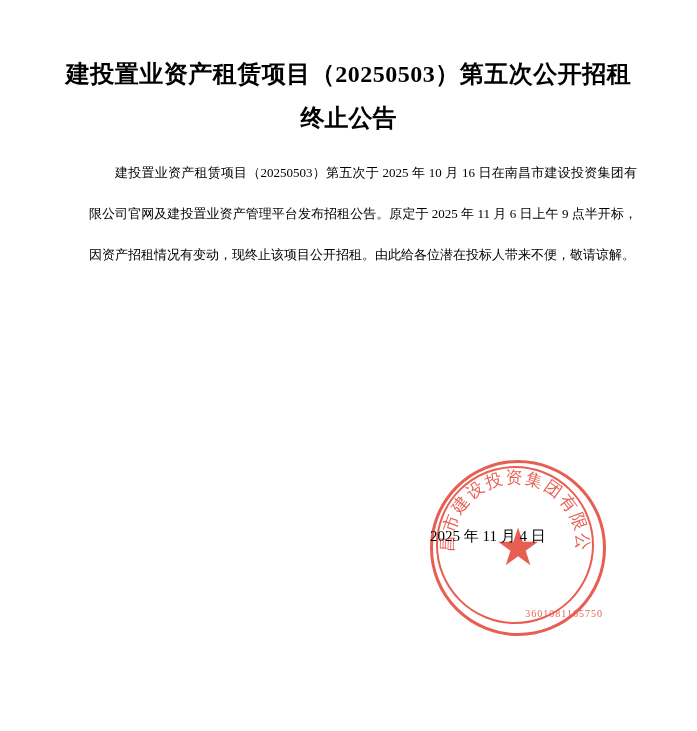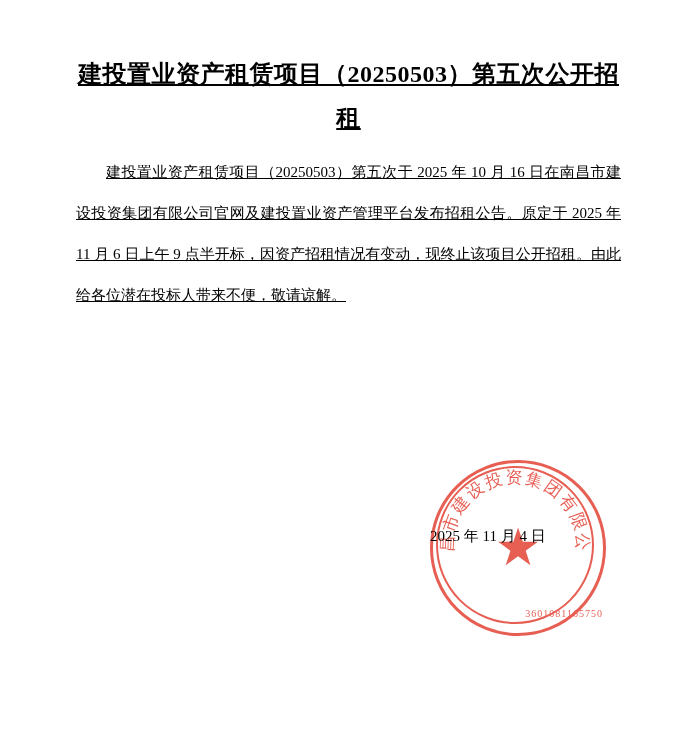--- a/index.html
+++ b/index.html
@@ -13,22 +13,21 @@
     font-family: "Liberation Serif", "DejaVu Serif", serif;
     color: #000000;
     position: relative;
     overflow: hidden;
   }
   .page {
     position: relative;
     width: 697px;
     height: 731px;
     box-sizing: border-box;
-    padding: 0 76px;
-    text-decoration: underline;
+    padding: 0 60px;
   }
   .title-block {
     padding-top: 52px;
     text-align: center;
   }
   .title-line {
     font-size: 24px;
     font-weight: bold;
     letter-spacing: 0.5px;
     line-height: 44px;
@@ -40,25 +39,26 @@
     line-height: 44px;
   }
   .salutation {
     margin-top: 50px;
     font-size: 20px;
     line-height: 34px;
     text-align: left;
   }
   .body-para {
     margin-top: 12px;
-    font-size: 15px;
+    font-size: 13px;
     line-height: 41px;
     text-align: justify;
     text-justify: inter-ideograph;
     text-indent: 2em;
+    margin-left: 29px;
   }
   .date-block {
     position: absolute;
     left: 430px;
     top: 527px;
     font-size: 15px;
     white-space: nowrap;
   }
   .seal {
     position: absolute;
@@ -101,20 +101,21 @@
     letter-spacing: 1px;
   }
 </style>
 </head>
 <body>
 
 <div class="page">
 
   <div class="title-block">
     <div class="title-line">建投置业资产租赁项目（20250503）第五次公开招租</div>
+    <div class="title-line-2">终止公告</div>
   </div>
 
 
   <div class="body-para">建投置业资产租赁项目（20250503）第五次于 2025 年 10 月 16 日在南昌市建设投资集团有限公司官网及建投置业资产管理平台发布招租公告。原定于 2025 年 11 月 6 日上午 9 点半开标，因资产招租情况有变动，现终止该项目公开招租。由此给各位潜在投标人带来不便，敬请谅解。</div>
 
   <div class="seal">
     <div class="seal-inner">
       <svg width="164" height="164" viewBox="0 0 164 164" aria-hidden="true">
         <defs>
           <path id="arcpath" d="M 20,82 A 62,62 0 1 1 144,82" fill="none"></path>

